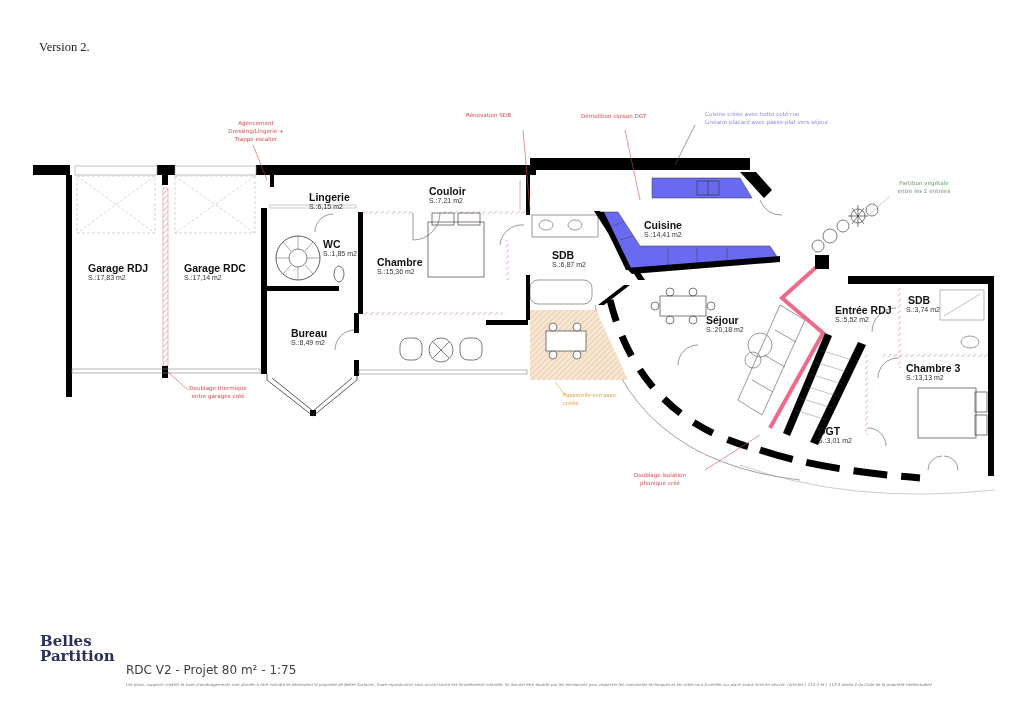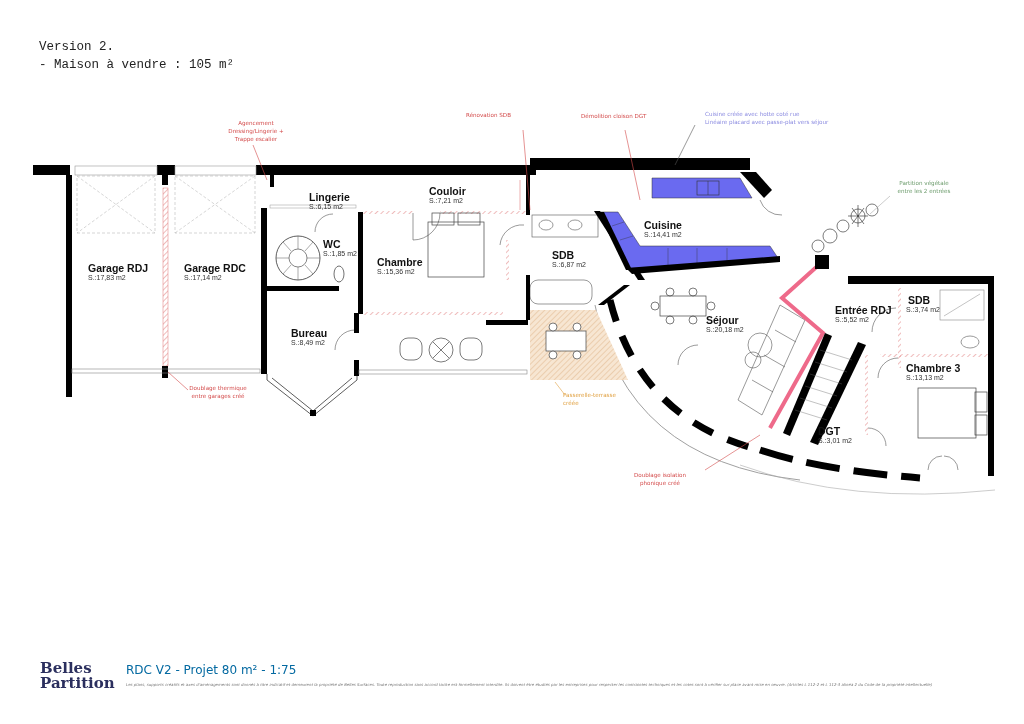--- a/index.html
+++ b/index.html
@@ -1,35 +1,34 @@
 <!DOCTYPE html>
 <html><head>
 <meta charset="utf-8">
 <style>
   html, body { margin:0; padding:0; background:#ffffff; }
   body { width:1024px; height:724px; position:relative; overflow:hidden; font-family:"DejaVu Sans", sans-serif; }
-  .header { position:absolute; left:39px; top:38px; font-family:Liberation Mono, monospace; font-size:12.5px; color:#222; line-height:18px; }
+  .header { position:absolute; left:39px; top:38px; font-family:Liberation Serif, serif; font-size:12.5px; color:#222; line-height:18px; }
   .header div { white-space:nowrap; }
   svg.plan { position:absolute; left:0; top:0; }
   .room-name { font-family:"Liberation Sans", sans-serif; font-weight:bold; font-size:10.5px; fill:#111; }
   .room-area { font-family:"Liberation Sans", sans-serif; font-size:7px; fill:#333; }
   .note-red { font-family:"DejaVu Sans", sans-serif; font-size:5.6px; fill:#d34a4a; }
   .note-blue { font-family:"DejaVu Sans", sans-serif; font-size:5.6px; fill:#8a8ae0; }
   .note-green { font-family:"DejaVu Sans", sans-serif; font-size:5.6px; fill:#6a9a6a; }
   .note-orange { font-family:"DejaVu Sans", sans-serif; font-size:5.6px; fill:#e0a040; }
-  .footer-logo { position:absolute; left:40px; top:661px; font-family:"DejaVu Serif", serif; font-size:15px; line-height:15px; color:#2b2f5e; font-weight:bold; }
-  .footer-title { position:absolute; left:126px; top:663px; font-family:"DejaVu Sans", sans-serif; font-size:12px; color:#0369a1; white-space:nowrap; }
+  .footer-logo { position:absolute; left:40px; top:634px; font-family:"DejaVu Serif", serif; font-size:15px; line-height:15px; color:#2b2f5e; font-weight:bold; }
+  .footer-title { position:absolute; left:126px; top:663px; font-family:"DejaVu Sans", sans-serif; font-size:12px; color:#404040; white-space:nowrap; }
   .footer-legal { position:absolute; left:126px; top:682px; font-family:"DejaVu Sans", sans-serif; font-size:3.9px; color:#777; font-style:italic; white-space:nowrap; }
 </style>
 </head>
 <body>
 
 <div class="header">
   <div>Version 2.</div>
-  <div>- Maison à vendre : 105 m²</div>
 </div>
 
 <svg class="plan" width="1024" height="724" viewBox="0 0 1024 724">
   <defs>
     <pattern id="hatch" width="4" height="4" patternUnits="userSpaceOnUse" patternTransform="rotate(45)">
       <line x1="0" y1="0" x2="0" y2="4" stroke="#e07a7a" stroke-width="1"></line>
     </pattern>
     <pattern id="terrace-hatch" width="4" height="4" patternUnits="userSpaceOnUse" patternTransform="rotate(45)">
       <rect width="4" height="4" fill="#f7e6d2"></rect>
       <line x1="0" y1="0" x2="0" y2="4" stroke="#d9a878" stroke-width="0.8"></line>

